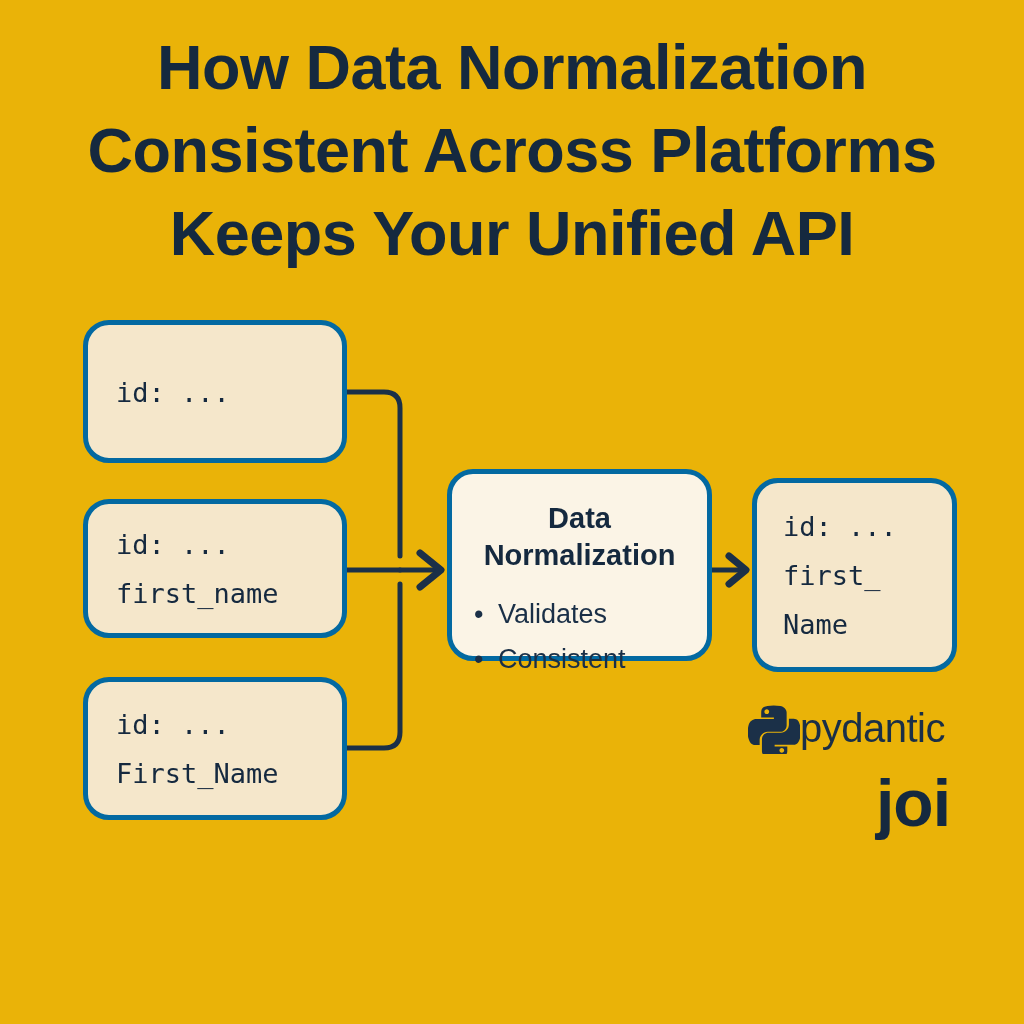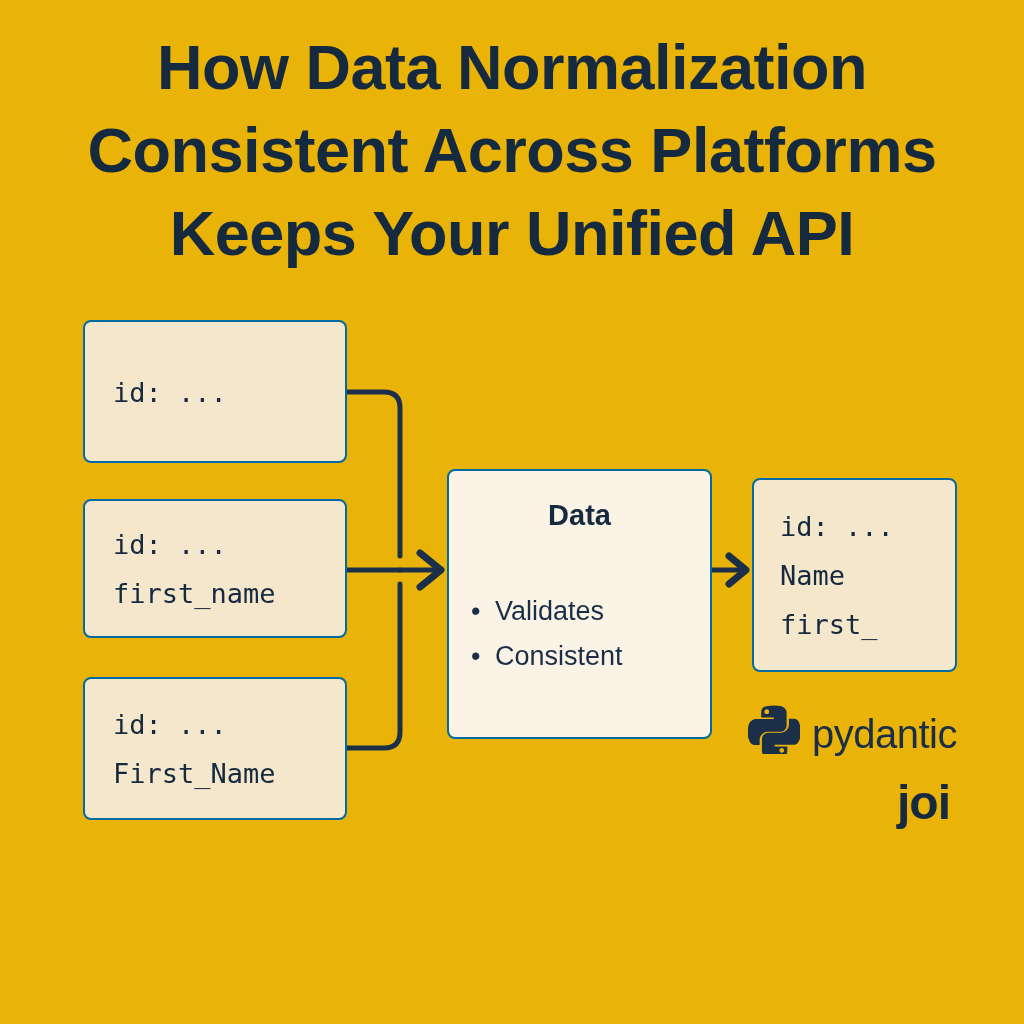--- a/index.html
+++ b/index.html
@@ -33,22 +33,22 @@
     font-size: 63px;
     line-height: 83px;
     letter-spacing: -0.5px;
   }
   .title-line { display: block; white-space: nowrap; }
 
   
   .node {
     position: absolute;
     box-sizing: border-box;
-    border: 2px solid #0369a1;
-    border-radius: 8px;
+    border: 5px solid #0369a1;
+    border-radius: 26px;
     background: #f5e7cb;
     color: #15293f;
   }
   .node.plain { background: #fbf4e6; }
 
   .mono-lines {
     position: absolute;
     left: 28px;
     top: 50%;
     transform: translateY(-50%);
@@ -104,36 +104,35 @@
     height: 1024px;
     pointer-events: none;
   }
 
   
   .pydantic-logo {
     position: absolute;
     left: 748px;
     top: 702px;
     display: flex;
-    align-items: flex-end;
-    gap: 12px;
+    align-items: center;
   }
   .pydantic-word {
     font-size: 40px;
     line-height: 40px;
     color: #1a2f47;
     letter-spacing: -0.5px;
   }
   .joi-word {
     position: absolute;
     left: 700px;
     top: 775px;
     width: 250px;
     text-align: right;
-    font-size: 48px;
+    font-size: 66px;
     line-height: 56px;
     font-weight: bold;
     color: #15293f;
     letter-spacing: -1px;
   }
 </style>
 </head>
 <body>
 
 <div id="canvas">
@@ -172,35 +171,36 @@
     </div>
   </div>
 
   <div class="node" style="left:83px; top:677px; width:264px; height:143px;">
     <div class="mono-lines">
       <span class="ln">id: ...</span>
       <span class="ln">First_Name</span>
     </div>
   </div>
 
-  <div class="node plain" style="left:447px; top:469px; width:265px; height:270px;">
+  <div class="node plain" style="left:447px; top:469px; width:265px; height:192px;">
     <div class="proc-title">
       <span class="ln">Data</span>
+      <span class="ln">Normalization</span>
     </div>
     <ul class="proc-list">
       <li>Validates</li>
       <li>Consistent</li>
     </ul>
   </div>
 
   <div class="node" style="left:752px; top:478px; width:205px; height:194px;">
     <div class="mono-lines" style="left:26px;">
       <span class="ln">id: ...</span>
+      <span class="ln">first_</span>
       <span class="ln">Name</span>
-      <span class="ln">first_</span>
     </div>
   </div>
 
   <div class="pydantic-logo">
     <svg width="52" height="52" viewBox="0 0 100 100">
       <path fill="#1b3048" d="M49.3 6.5c-4.2 0-8.2.4-11.7 1.1-10.3 1.8-12.2 5.6-12.2 12.7v9.3h24.4v3.1H16.3c-7.1 0-13.4 4.3-15.3 12.5-2.3 9.4-2.4 15.3 0 25.1 1.8 7.3 5.9 12.5 13 12.5h8.4V72.6c0-8.1 7-15.2 15.3-15.2h24.4c6.8 0 12.2-5.6 12.2-12.4V20.3c0-6.6-5.6-11.6-12.2-12.7-4.2-.7-8.6-1.1-12.8-1.1zM36.1 14c2.5 0 4.6 2.1 4.6 4.7 0 2.6-2.1 4.6-4.6 4.6-2.5 0-4.6-2-4.6-4.6 0-2.6 2.1-4.7 4.6-4.7z"></path>
       <path fill="#1b3048" d="M78.7 32.6v10.8c0 8.5-7.2 15.6-15.3 15.6H39c-6.7 0-12.2 5.7-12.2 12.4v23.3c0 6.6 5.8 10.5 12.2 12.4 7.7 2.3 15.1 2.7 24.4 0 6.1-1.8 12.2-5.3 12.2-12.4v-9.3H51.2v-3.1h36.6c7.1 0 9.8-5 12.2-12.5 2.5-7.7 2.4-15.1 0-25.1-1.7-7.2-5.1-12.5-12.2-12.5h-9.1zM65 88.3c2.5 0 4.6 2 4.6 4.6 0 2.6-2.1 4.7-4.6 4.7-2.5 0-4.6-2.1-4.6-4.7 0-2.6 2.1-4.6 4.6-4.6z"></path>
     </svg>
     <span class="pydantic-word">pydantic</span>
   </div>

